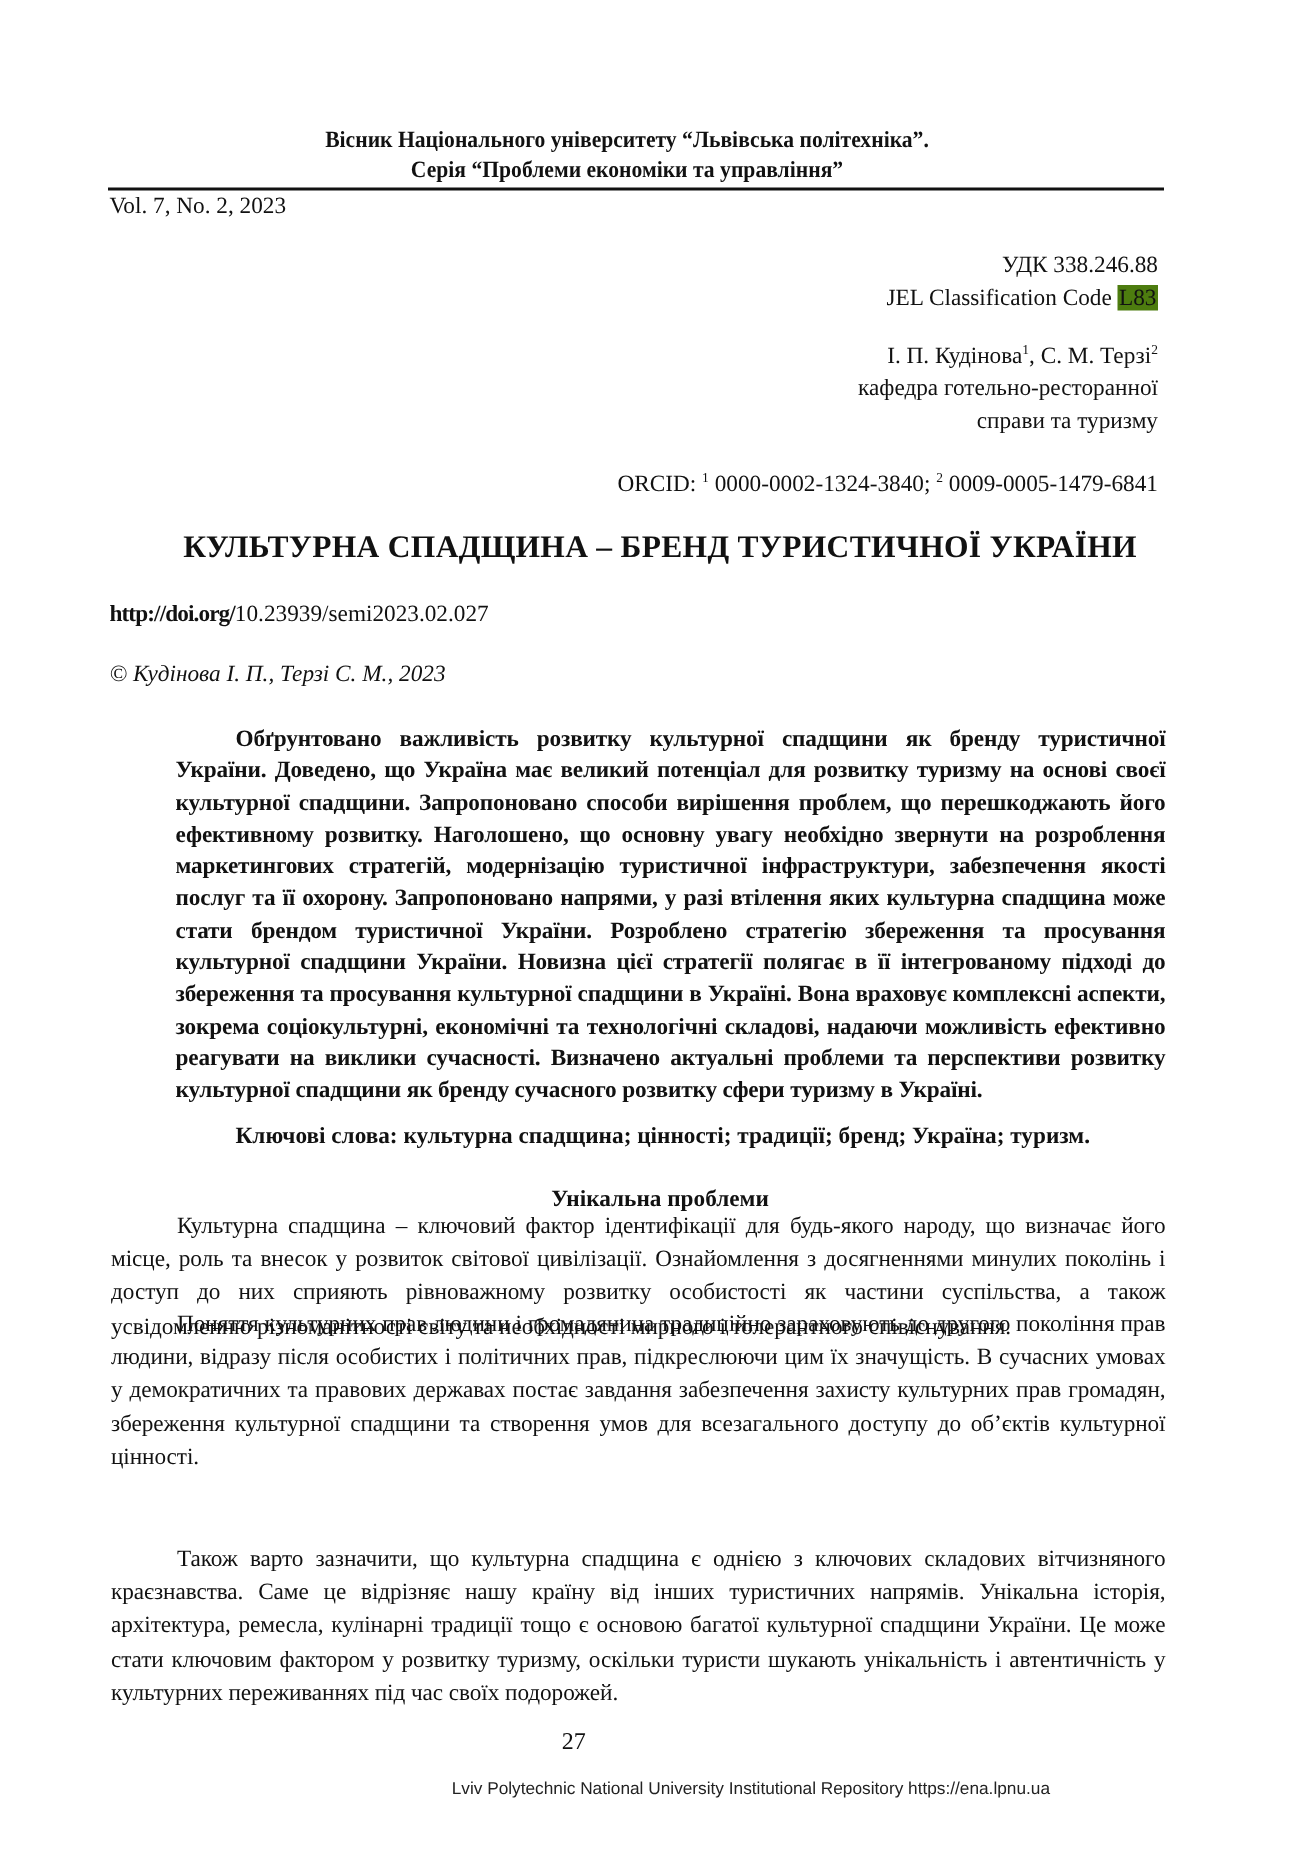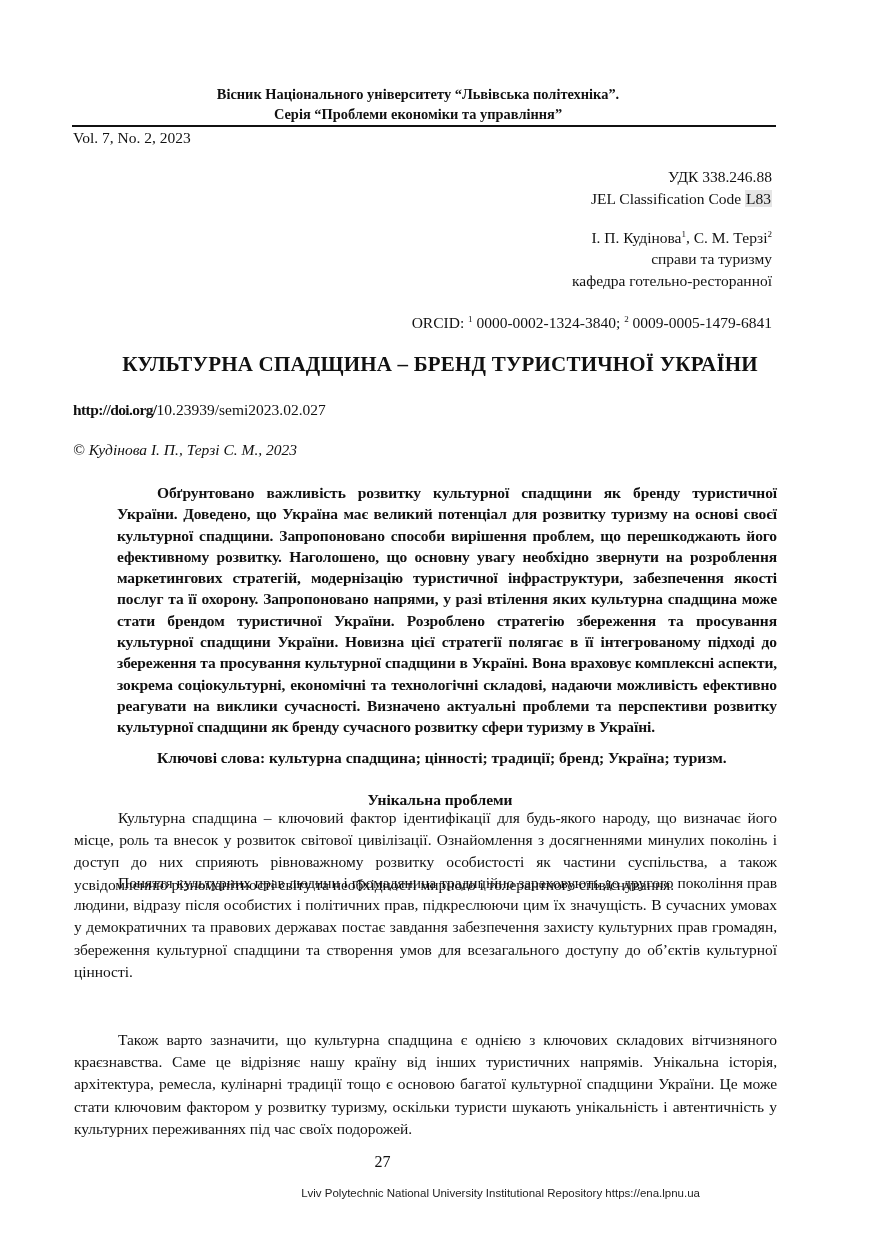--- a/index.html
+++ b/index.html
@@ -3,21 +3,21 @@
 <meta charset="utf-8">
 <style>
   html, body { margin: 0; padding: 0; background: #ffffff; }
   body { width: 876px; height: 1240px; position: relative; overflow: hidden; color: #111; font-family: "Liberation Serif", serif; }
   .abs { position: absolute; }
   .journal-head { left: 60px; width: 716px; top: 84px; text-align: center; font-family: "Liberation Serif", serif; font-weight: bold; font-size: 15.5px; line-height: 20px; transform: scaleX(0.93); transform-origin: center; }
   .rule { left: 72px; width: 704px; top: 125px; height: 0; border-top: 2px solid #111; }
   .vol { left: 73px; top: 128px; font-size: 15.5px; line-height: 20px; }
   .right-block { right: 104px; top: 166px; text-align: right; font-size: 15.5px; line-height: 22px; }
   .bold { font-weight: normal; }
-  .hl { background: #e5e5e5; padding: 0 1px; }
+  .hl { background: #4d7c0f; padding: 0 1px; }
   .authors { right: 104px; top: 227px; text-align: right; font-size: 15.5px; line-height: 22px; }
   .authors sup { font-size: 9px; vertical-align: 6px; line-height: 0; }
   .affil { right: 104px; top: 248px; text-align: right; font-size: 15.5px; line-height: 22px; }
   .orcid { right: 104px; top: 312px; text-align: right; font-size: 15.5px; line-height: 22px; }
   .orcid sup { font-size: 9px; vertical-align: 6px; line-height: 0; }
   .title { left: 60px; width: 760px; top: 351px; text-align: center; font-weight: bold; font-size: 21px; line-height: 26px; letter-spacing: 0.2px; }
   .doi { left: 73px; top: 400px; font-size: 15.5px; line-height: 20px; }
   .doi .pre { font-weight: bold; letter-spacing: -0.6px; }
   .copy { left: 73px; top: 440px; font-size: 15.5px; line-height: 20px; font-style: italic; }
   .abstract { left: 117px; width: 660px; top: 482px; font-weight: bold; font-size: 15.5px; line-height: 21.3px; text-align: justify; text-indent: 40px; letter-spacing: -0.1px; }
@@ -43,22 +43,22 @@
 <div class="abs right-block bold">
   <div>УДК 338.246.88</div>
   <div><span>JEL Classification Code </span><span class="hl">L83</span></div>
 </div>
 
 <div class="abs authors bold">
   <span>І. П. Кудінова</span><sup>1</sup><span>, </span><span>С. М. Терзі</span><sup>2</sup>
 </div>
 
 <div class="abs affil">
+  <div>кафедра готельно-ресторанної</div>
   <div>справи та туризму</div>
-  <div>кафедра готельно-ресторанної</div>
 </div>
 
 <div class="abs orcid">
   <span>ORCID: </span><sup>1</sup><span> 0000-0002-1324-3840; </span><sup>2</sup><span> 0009-0005-1479-6841</span>
 </div>
 
 <div class="abs title">КУЛЬТУРНА СПАДЩИНА – БРЕНД ТУРИСТИЧНОЇ УКРАЇНИ</div>
 
 <div class="abs doi">
   <span class="pre">http://doi.org/</span><span>10.23939/semi2023.02.027</span>

